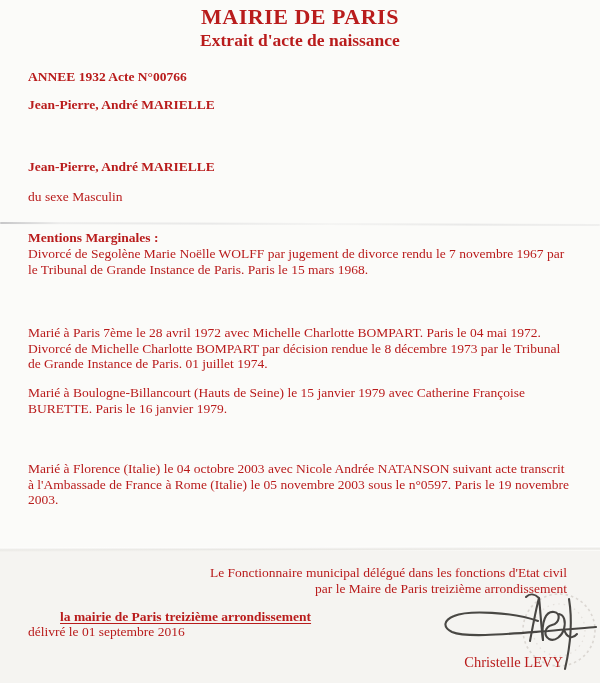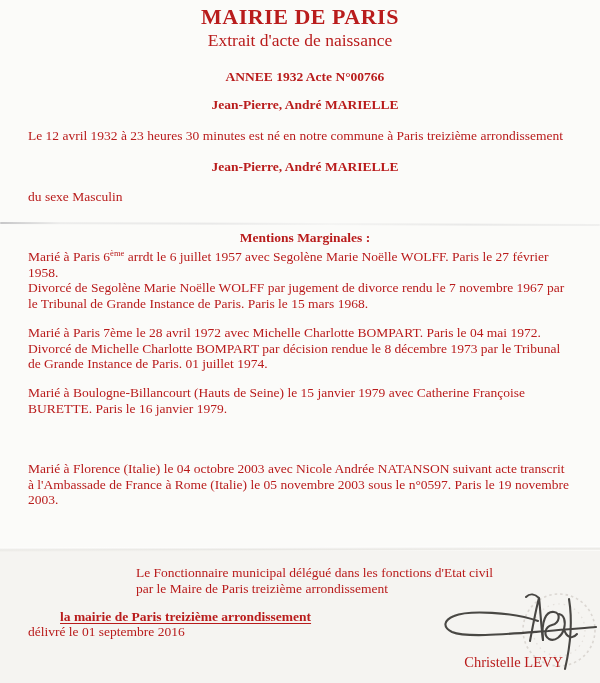--- a/index.html
+++ b/index.html
@@ -31,27 +31,27 @@
     border-radius: 2px;
     pointer-events: none;
   }
   .crease-bottom {
     position: absolute; left: 0; top: 547px; width: 600px; height: 4px;
     background: linear-gradient(180deg, rgba(255,255,255,0.9), rgba(198,195,188,0.35) 60%, rgba(232,229,222,0.2));
     transform: rotate(-0.12deg);
     pointer-events: none;
   }
   .blk { position: absolute; left: 28px; width: 554px; font-size: 13.5px; line-height: 15.5px; }
-  .bold { font-weight: bold; text-align: center; }
+  .bold { font-weight: bold; }
   .center { left: 0; width: 600px; text-align: center; }
   .pre { white-space: pre-line; }
   .title { font-size: 22px; font-weight: bold; letter-spacing: 0.5px; }
-  .subtitle { font-size: 17.5px; font-weight: normal; }
+  .subtitle { font-size: 17.5px; font-weight: bold; }
   .sup { font-size: 8.5px; vertical-align: 5px; letter-spacing: 0; }
-  .official { left: auto; right: 44px; width: 420px; line-height: 16px; }
+  .official { left: auto; right: 33px; width: 420px; text-align: right; line-height: 16px; }
   .cert-office {
     font-weight: bold;
     text-decoration: underline;
     text-underline-offset: 2px;
     text-decoration-thickness: 1.4px;
     margin-left: 32px;
   }
   .signer { left: auto; right: 37px; width: 300px; text-align: right; font-size: 14.5px; }
   .signature-wrap { position: absolute; left: 438px; top: 591px; width: 162px; height: 88px; }
 </style>
@@ -65,31 +65,28 @@
   <div class="crease-bottom"></div>
 
   <div class="blk center title" style="top:9px">MAIRIE DE PARIS</div>
 
   <div class="blk center subtitle" style="top:33px">Extrait d'acte de naissance</div>
 
   <div class="blk bold" style="top:69px">ANNEE 1932 Acte N°00766</div>
 
   <div class="blk bold" style="top:97px">Jean-Pierre, André MARIELLE</div>
 
-  <div class="blk" style="top:128px">Le 12 avril 1932 à 23 heures 30 minutes est né en notre commune à Paris treizième arrondissement</div>
 
   <div class="blk bold" style="top:159px">Jean-Pierre, André MARIELLE</div>
 
   <div class="blk" style="top:189px">du sexe Masculin</div>
 
   <div class="blk bold" style="top:230px">Mentions Marginales :</div>
 
   <div class="blk" style="top:246px">
-    <div class="pre"><span>Marié à Paris 6</span><span class="sup">ème</span><span> arrdt  le 6 juillet 1957 avec Segolène Marie Noëlle WOLFF. Paris le 27 février
-1958.</span></div>
     <div class="pre">Divorcé de Segolène Marie Noëlle WOLFF par jugement de divorce rendu le 7 novembre 1967 par
 le Tribunal de Grande Instance de Paris. Paris le 15 mars 1968.</div>
   </div>
 
   <div class="blk" style="top:325px">
     <div class="pre">Marié à Paris 7ème le 28 avril 1972 avec Michelle Charlotte BOMPART. Paris le 04 mai 1972.</div>
     <div class="pre">Divorcé de Michelle Charlotte BOMPART par décision rendue le 8 décembre 1973 par le Tribunal
 de Grande Instance de Paris. 01 juillet 1974.</div>
   </div>
 

